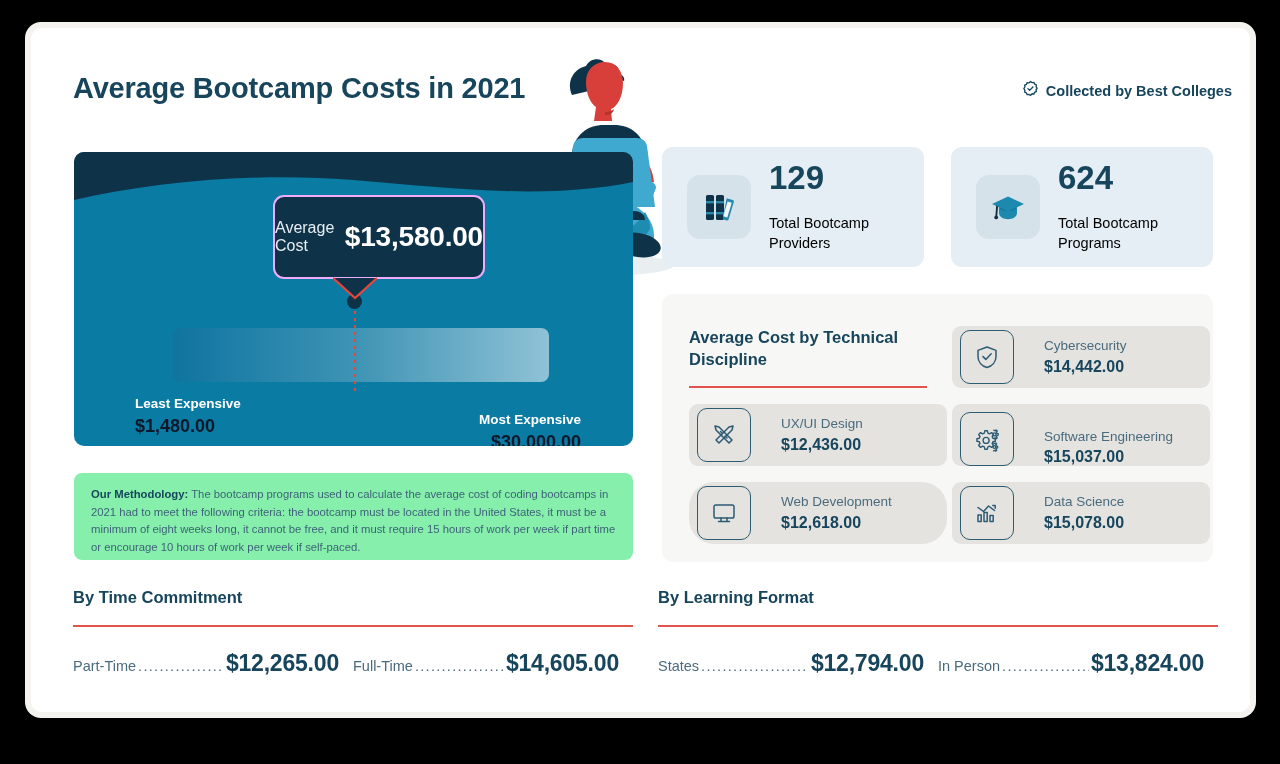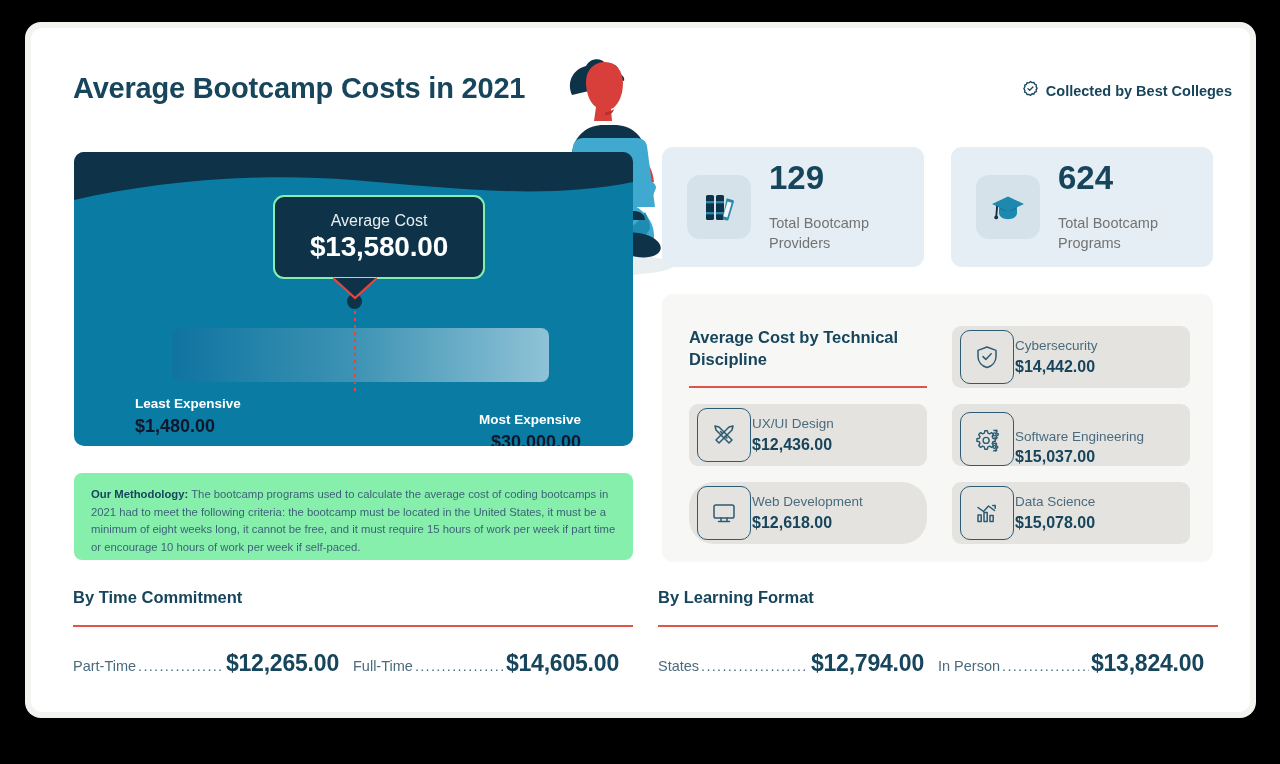--- a/index.html
+++ b/index.html
@@ -54,22 +54,22 @@
     position: absolute; left: 280px; top: 159px; width: 2px; height: 84px;
     background-image: linear-gradient(to bottom, #e8453c 0 3px, transparent 3px 7px);
     background-size: 2px 7px;
   }
   .bar-dot {
     position: absolute; left: 273px; top: 142px; width: 15px; height: 15px;
     background: #0e3349; border-radius: 50%;
   }
   .tooltip {
     position: absolute; left: 199px; top: 43px; width: 212px; height: 84px;
-    background: #0e3349; border: 2px solid #86efac; border-radius: 11px;
-    display: flex; flex-direction: column; align-items: center; justify-content: center;
+    background: #0e3349; border: 2px solid #f0abfc; border-radius: 11px;
+    display: flex; flex-direction: row; align-items: center; justify-content: center;
   }
   .tooltip-label { font-size: 16px; color: #e7eef2; margin-bottom: 1px; }
   .tooltip-value { font-size: 28px; font-weight: bold; color: #ffffff; letter-spacing: -0.2px; }
   .tooltip-tail { position: absolute; left: 259px; top: 124px; width: 44px; height: 24px; }
   .range-row { position: absolute; left: 0; top: 244px; width: 100%; }
   .range-least { position: absolute; left: 61px; top: 0; }
   .range-most  { position: absolute; right: 52px; top: 16px; text-align: right; }
   .range-label { font-size: 13.5px; font-weight: bold; color: #ffffff; }
   .range-value { font-size: 18px; font-weight: bold; color: #0f172a; margin-top: 5px; }
 
@@ -87,36 +87,36 @@
     background: #e4eef4; border-radius: 11px;
     display: flex; align-items: center; padding-left: 25px; gap: 18px;
   }
   .stat-card.providers { left: 631px; }
   .stat-card.programs  { left: 920px; }
   .stat-icon-tile {
     width: 64px; height: 64px; border-radius: 13px; background: #d5e2e9;
     display: flex; align-items: center; justify-content: center; flex: none;
   }
   .stat-number { font-size: 33px; font-weight: bold; color: #17455c; line-height: 1; }
-  .stat-caption { font-size: 14.5px; color: #737373; line-height: 1.35; margin-top: 20px; }
+  .stat-caption { font-size: 14.5px; color: #000000; line-height: 1.35; margin-top: 20px; }
 
   
   .disc-panel {
     position: absolute; left: 631px; top: 266px; width: 551px; height: 268px;
     background: #f7f7f5; border-radius: 11px;
   }
   .disc-heading {
     position: absolute; left: 27px; top: 32px; width: 230px;
     font-size: 16.5px; font-weight: bold; color: #17455c; line-height: 1.35;
   }
   .disc-rule { position: absolute; left: 27px; top: 92px; width: 238px; height: 1.5px; background: #e0544c; }
   .disc-card {
-    position: absolute; width: 238px; height: 62px;
+    position: absolute; width: 258px; height: 62px;
     background: #e4e3e0; border-radius: 9px;
-    display: flex; align-items: center; padding-left: 8px; gap: 1px;
+    display: flex; align-items: center; padding-left: 8px; gap: 30px;
   }
   .disc-card.c0 { left: 27px;  top: 110px; }
   .disc-card.c1 { left: 27px;  top: 188px; border-radius: 25px; }
   .disc-card.c2 { left: 290px; top: 32px;  }
   .disc-card.c3 { left: 290px; top: 110px; align-items: flex-end; }
   .disc-card.c4 { left: 290px; top: 188px; }
   .disc-icon-tile {
     width: 54px; height: 54px; border-radius: 10px;
     border: 1.4px solid #2c5b73; background: #e4e3e0;
     display: flex; align-items: center; justify-content: center; flex: none;

